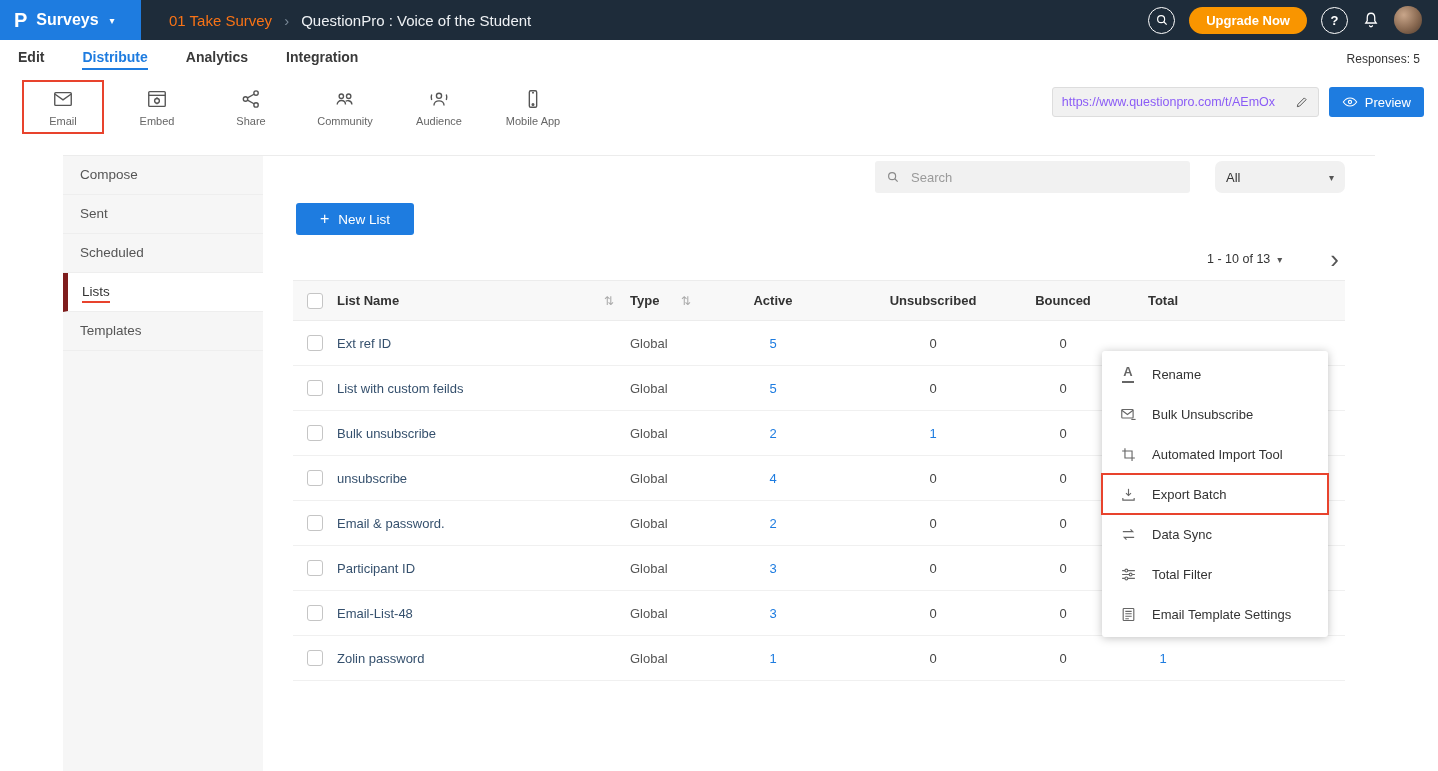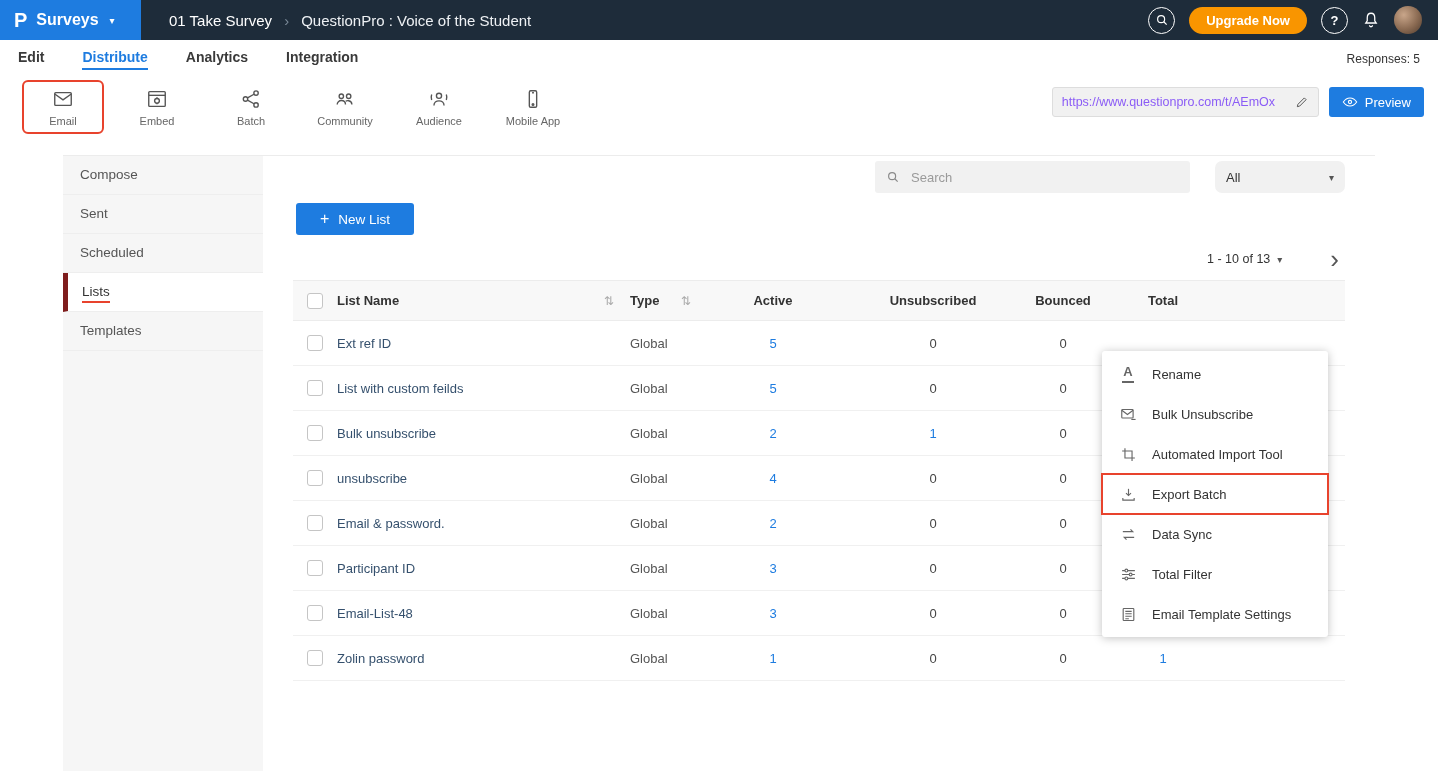--- a/index.html
+++ b/index.html
@@ -12,21 +12,21 @@
   svg { display:block; }
 
   
   .topbar { height:40px; background:#1e2c3a; display:flex; align-items:center; }
   .logo-box { width:141px; height:40px; background:#1e7ce0; display:flex; align-items:center; gap:9px; padding:0 12px 0 14px; cursor:pointer; }
   .logo-p { color:#fff; font-weight:bold; font-size:20px; line-height:1; }
   .product-name { color:#fff; font-size:16px; font-weight:bold; }
   .caret-w { color:#fff; font-size:10px; margin-left:2px; }
   .breadcrumb { display:flex; align-items:center; gap:12px; margin-left:28px; font-size:15px; }
   .bc-survey { color:#5fa/… } 
-  .breadcrumb .bc-survey { color:#ffffff; }
+  .breadcrumb .bc-survey { color:#f97316; }
   .breadcrumb .bc-sep { color:#7b8a99; font-size:15px; }
   .breadcrumb .bc-title { color:#eef1f4; }
   .topbar-right { margin-left:auto; display:flex; align-items:center; gap:14px; padding-right:16px; }
   .circle-btn { width:27px; height:27px; border:1.5px solid #fff; border-radius:50%; color:#fff;
     display:flex; align-items:center; justify-content:center; font-size:13px; font-weight:bold; cursor:pointer; }
   .upgrade-btn { background:#f99500; border:none; color:#fff; font-weight:bold; font-size:13px;
     height:27px; padding:0 17px; border-radius:14px; cursor:pointer; font-family:inherit; }
   .bell { color:#fff; cursor:pointer; }
   .avatar { width:28px; height:28px; border-radius:50%; cursor:pointer;
     background:radial-gradient(circle at 35% 32%, #c9a68a 0%, #8a6a52 55%, #4e3a2c 100%); }
@@ -36,21 +36,21 @@
   .tab { font-size:14px; font-weight:600; color:#3a3a3a; margin-right:38px; cursor:pointer;
     padding-bottom:3px; border-bottom:2px solid transparent; }
   .tab.active { color:#1e7ce0; border-bottom-color:#1e7ce0; }
   .responses { margin-left:auto; font-size:12px; color:#333; }
 
   
   .toolbar { height:57px; display:flex; align-items:flex-start; padding:2px 14px 0 22px; background:#fff; }
   .tb-item { width:82px; margin-right:12px; display:flex; flex-direction:column; align-items:center;
     gap:5px; padding:6px 2px 5px; color:#555; cursor:pointer; border:2px solid transparent; }
   .tb-item .tb-label { font-size:11px; color:#666; white-space:nowrap; }
-  .tb-item.annotated { border-color:#e8432d;border-radius:6px; }
+  .tb-item.annotated { border-color:#e8432d; }
   .toolbar-right { margin-left:auto; display:flex; align-items:center; gap:10px; margin-top:7px; }
   .url-box { width:267px; height:30px; background:#f1f1f1; border:1px solid #ddd; border-radius:3px;
     display:flex; align-items:center; padding:0 9px; cursor:text; }
   .url-text { flex:1; font-size:12.5px; color:#8b5cf6; white-space:nowrap; overflow:hidden; }
   .pencil-ico { color:#555; margin-left:6px; }
   .preview-btn { height:30px; background:#1e7ce0; color:#fff; border:none; border-radius:3px;
     display:flex; align-items:center; gap:7px; padding:0 13px; font-size:13px; cursor:pointer; font-family:inherit; }
 
   
   .content { position:absolute; top:155px; left:63px; right:63px; bottom:0; display:flex; border-top:1px solid #ececec; }
@@ -174,21 +174,21 @@
       </svg>
     <span class="tb-label">Embed</span>
   </div>
   <div class="tb-item">
     <svg viewBox="0 0 24 24" width="22" height="22" fill="none" stroke="#555" stroke-width="1.5">
         <circle cx="6" cy="12" r="2.4"></circle>
         <circle cx="17.5" cy="5.5" r="2.4"></circle>
         <circle cx="17.5" cy="18.5" r="2.4"></circle>
         <path d="M8.2 10.8l7-4M8.2 13.2l7 4"></path>
       </svg>
-    <span class="tb-label">Batch</span>
+    <span class="tb-label">Share</span>
   </div>
   <div class="tb-item">
     <svg viewBox="0 0 24 24" width="22" height="22" fill="none" stroke="#555" stroke-width="1.5">
         <circle cx="8" cy="9" r="2.4"></circle>
         <circle cx="16" cy="9" r="2.4"></circle>
         <path d="M3.5 18c0-2.6 2-4.3 4.5-4.3S12.5 15.4 12.5 18"></path>
         <path d="M12.8 14.2c.9-.4 2-.5 3.2-.3 2 .4 3.5 1.9 3.5 4.1"></path>
       </svg>
     <span class="tb-label">Community</span>
   </div>

